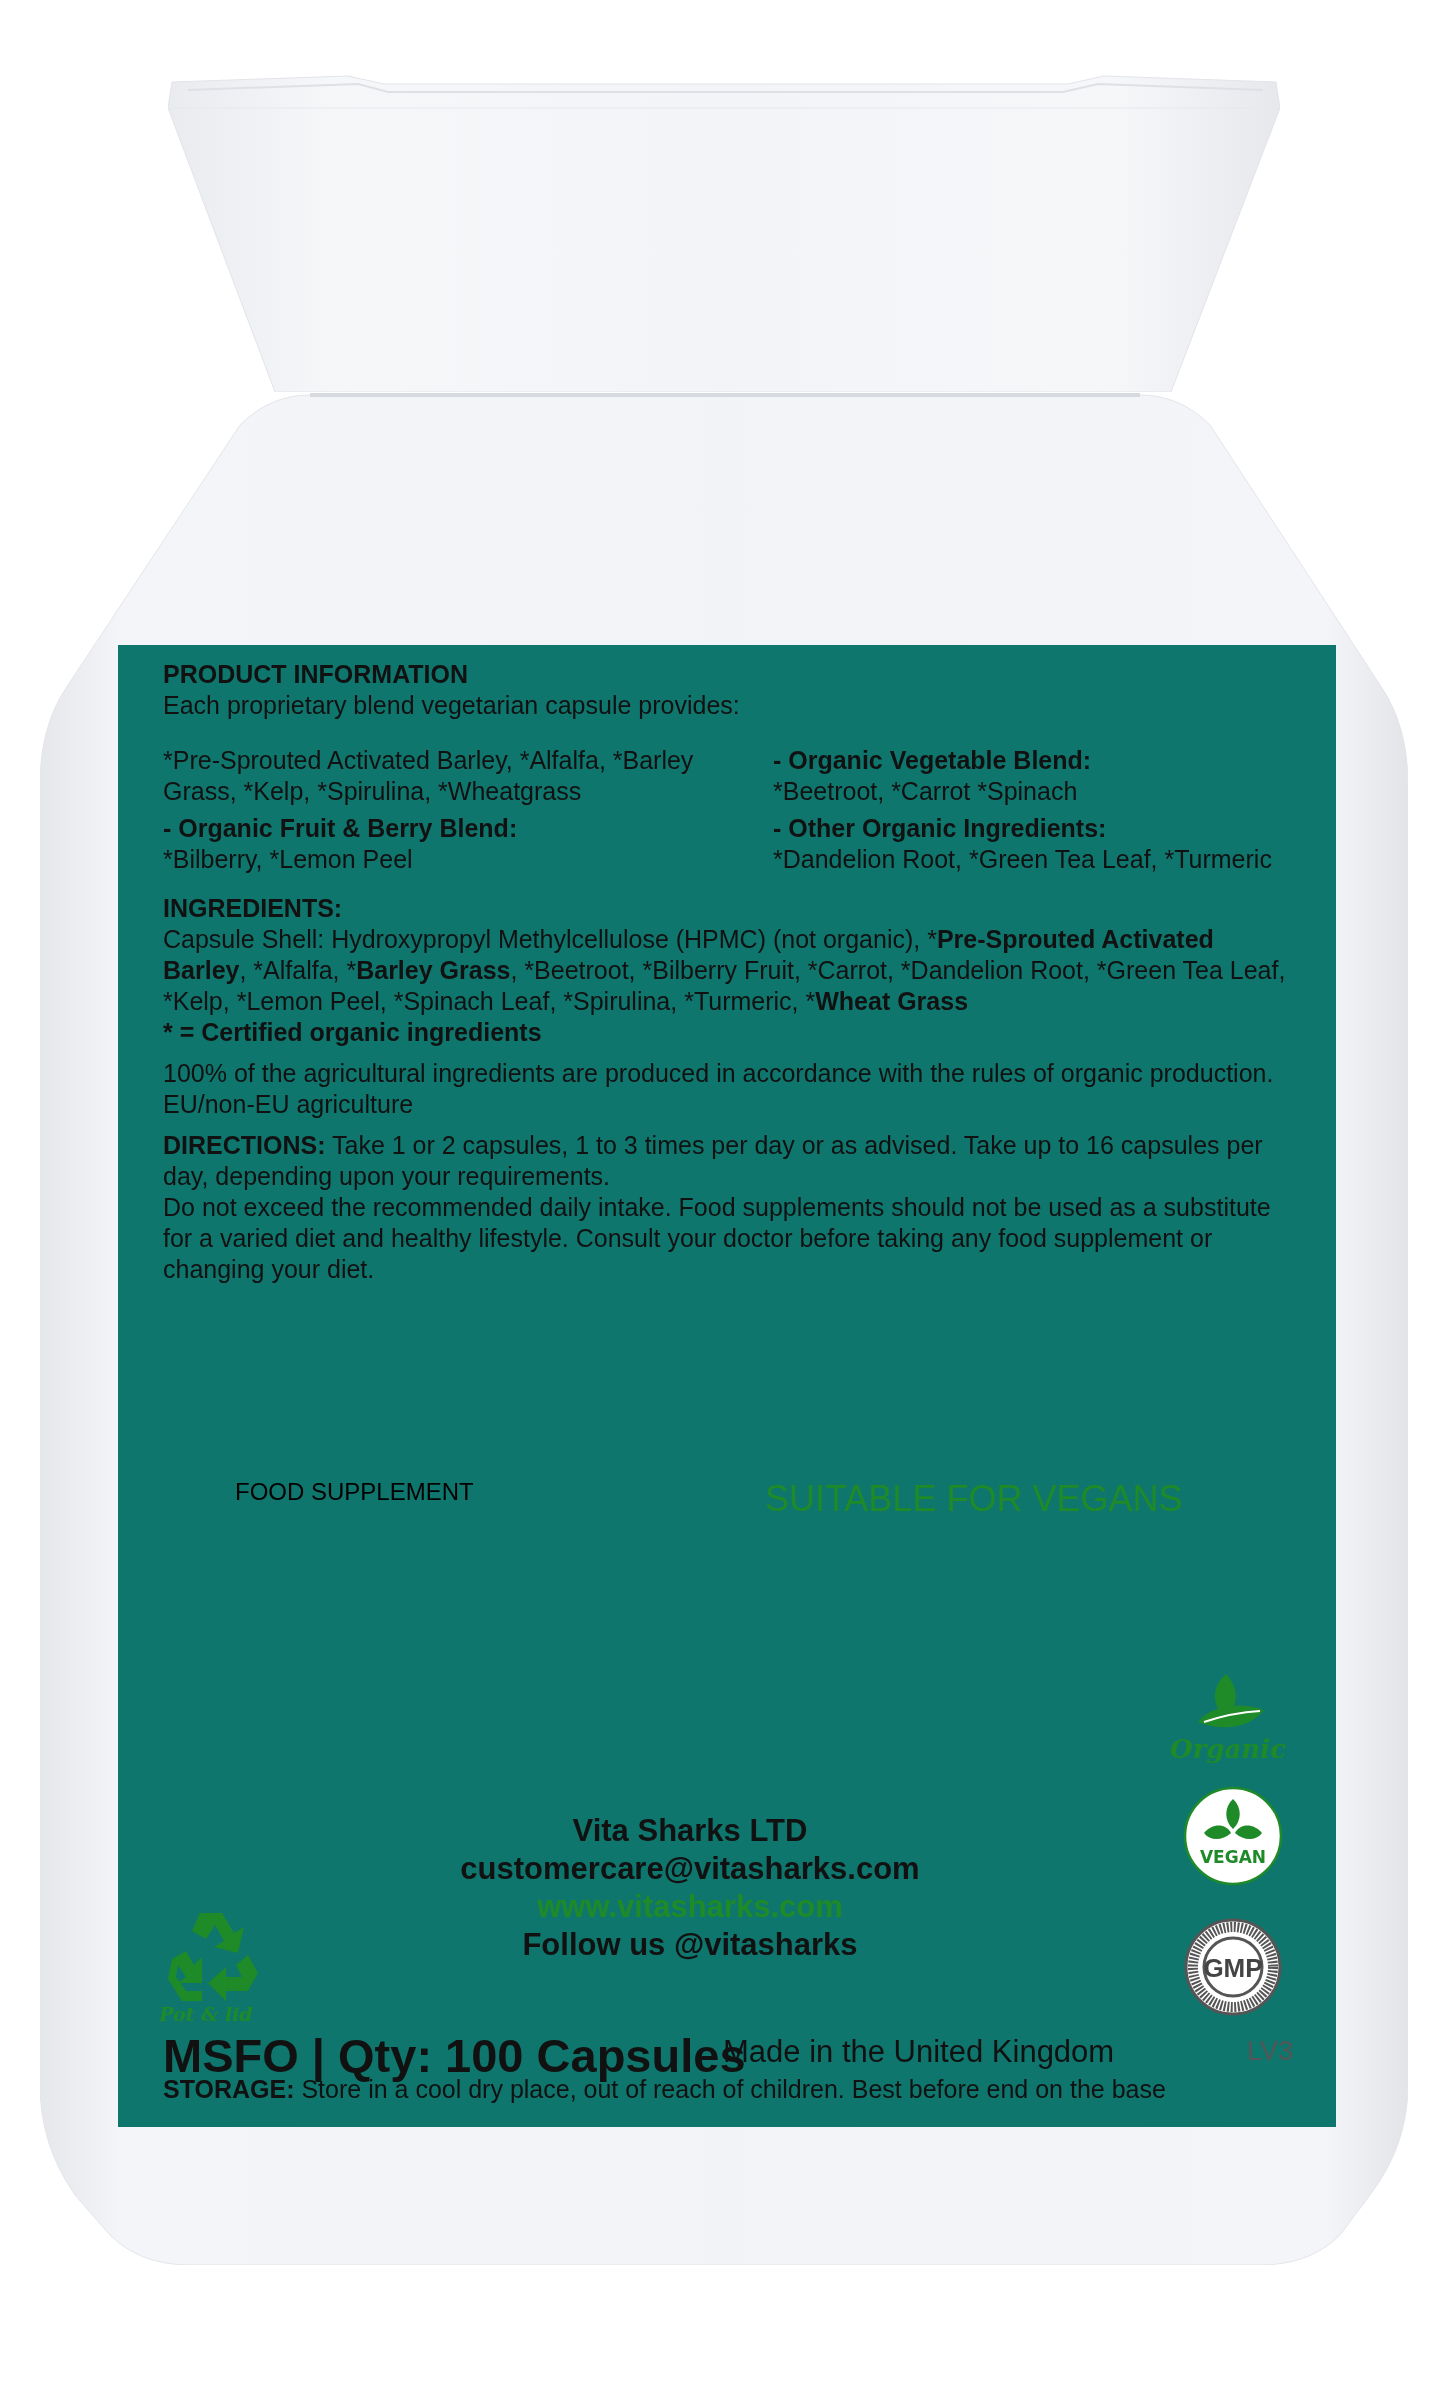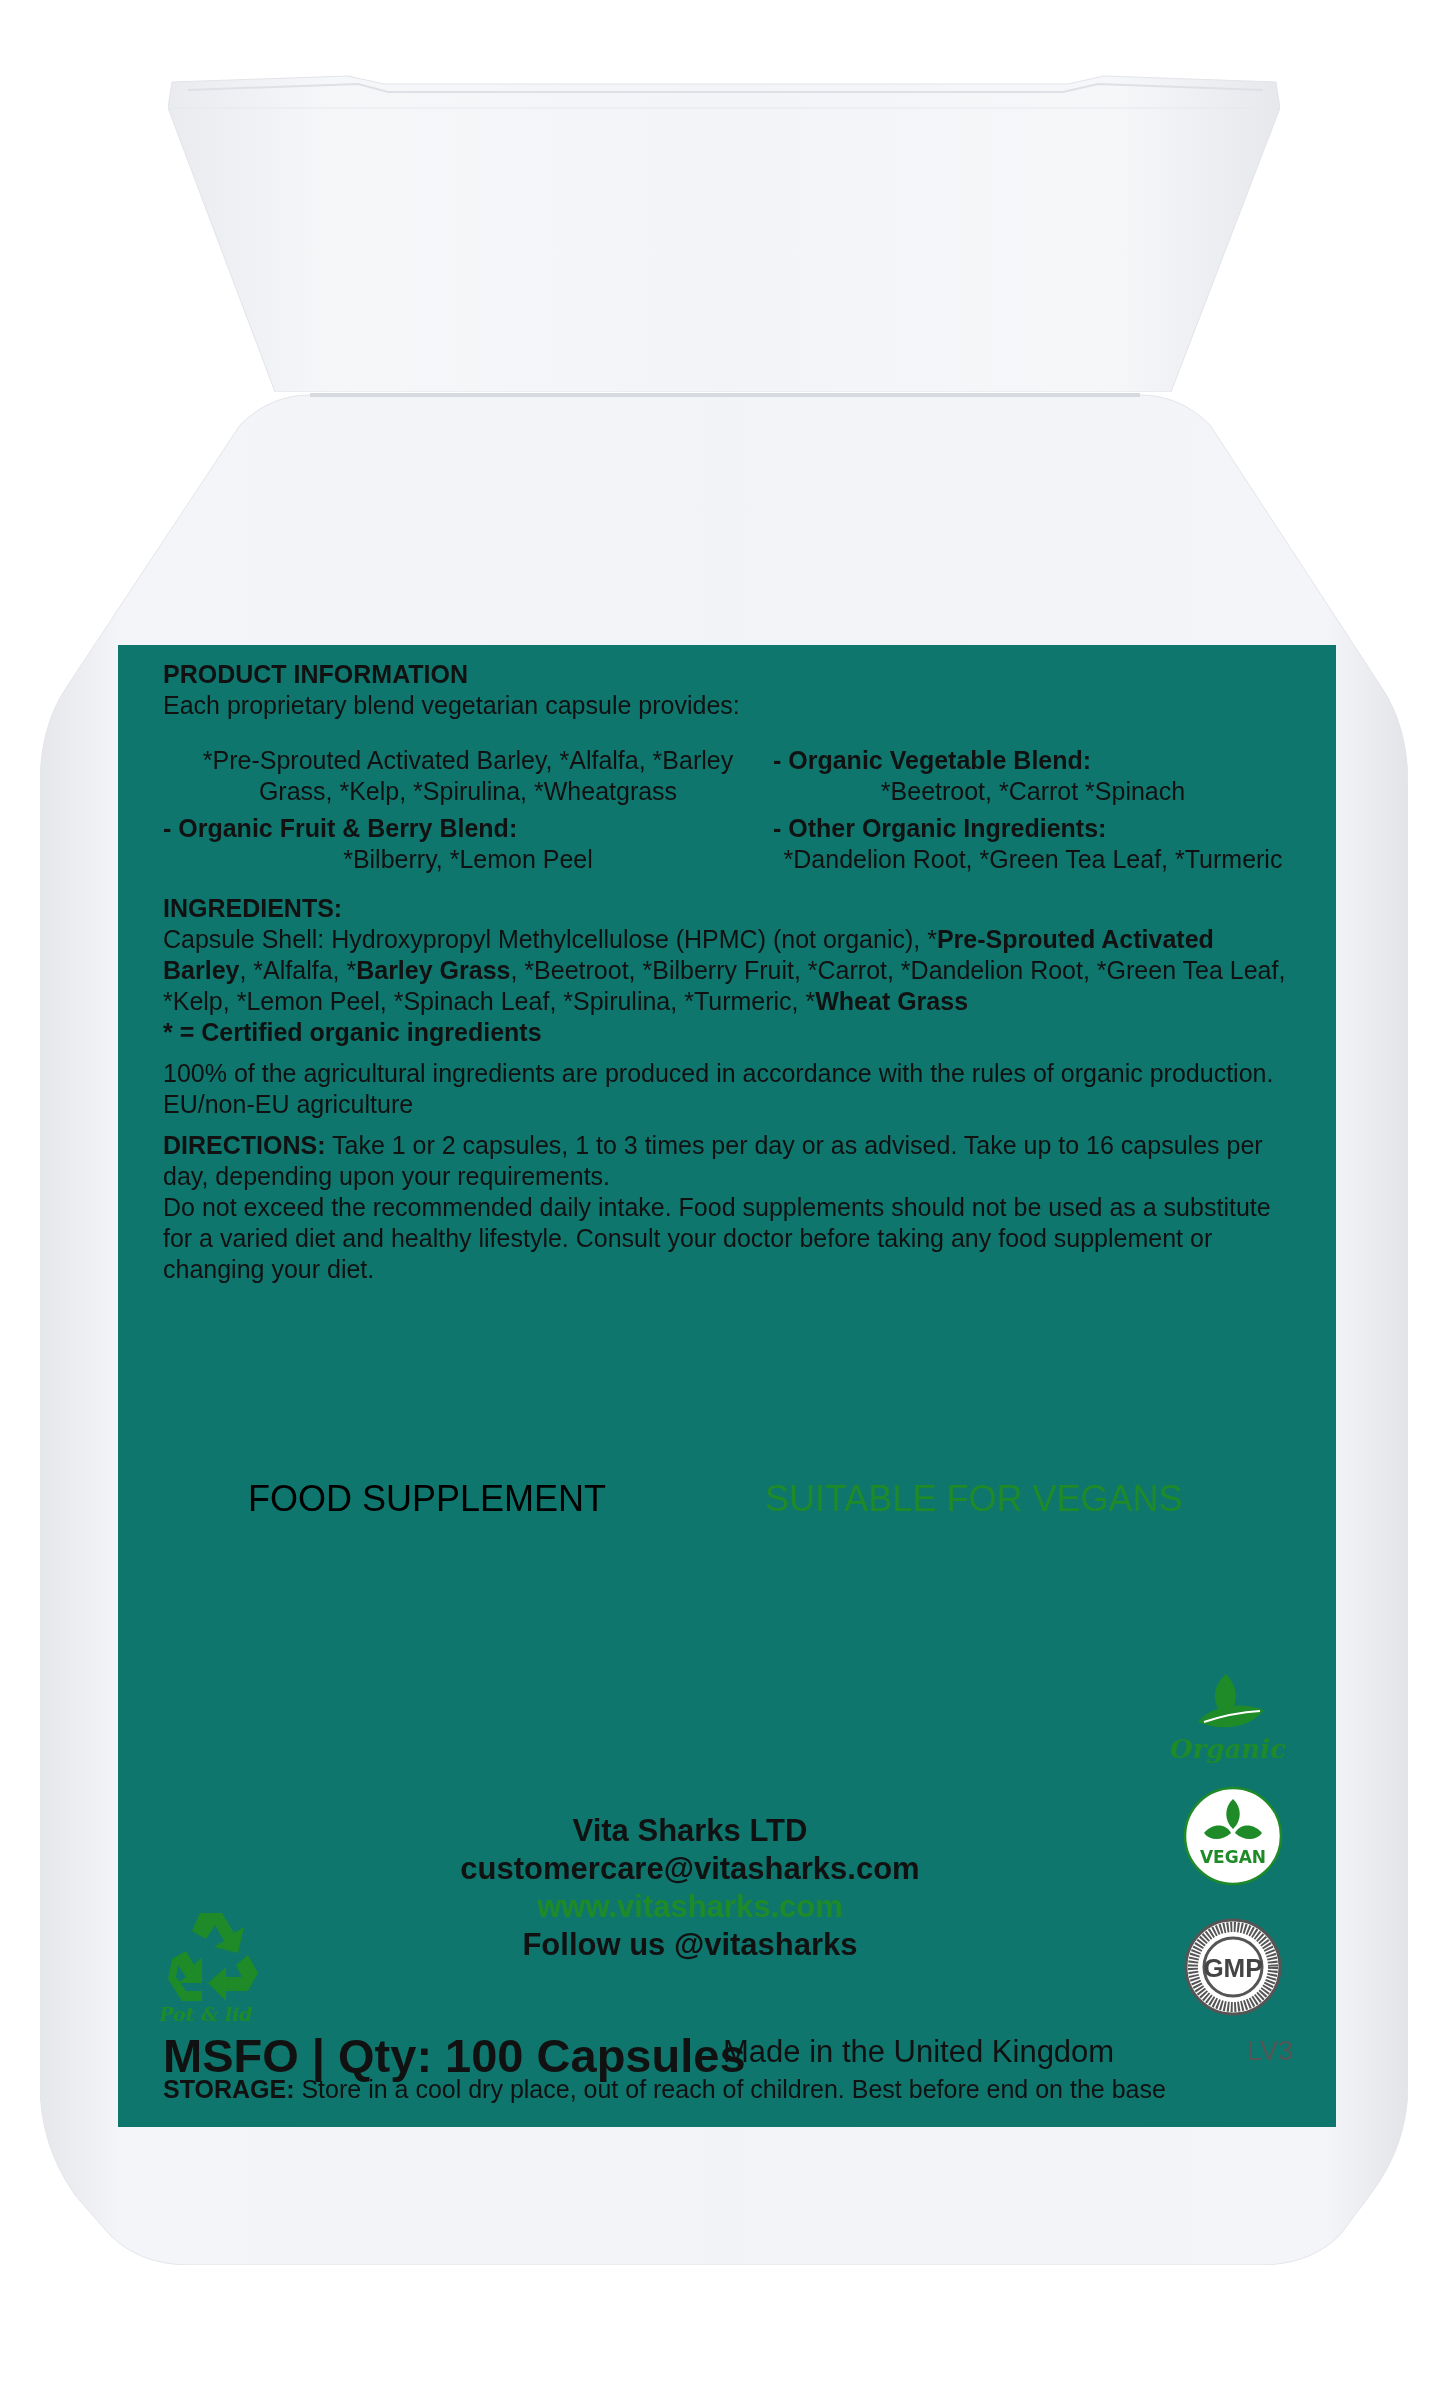--- a/index.html
+++ b/index.html
@@ -8,25 +8,25 @@
   .body-bottle { position: absolute; left: 40px; top: 385px; width: 1368px; height: 1880px; }
   .label { position: absolute; left: 118px; top: 645px; width: 1218px; height: 1482px; background: #0f766e; }
   .lbl-inner { position: absolute; left: 45px; top: 14px; width: 1130px; }
   .h { font-weight: bold; font-size: 25px; line-height: 31px; }
   .p { font-size: 25px; line-height: 31px; }
   .cols { display: flex; margin-top: 24px; }
   .col { flex: 0 0 auto; }
   .col.left { width: 610px; }
   .col.right { width: 520px; }
   .blend-title { font-weight: bold; font-size: 25px; line-height: 31px; }
-  .blend-items { font-size: 25px; line-height: 31px; margin-bottom: 6px; text-align: center; }
+  .blend-items { font-size: 25px; line-height: 31px; margin-bottom: 6px; }
   .section { margin-top: 14px; font-size: 25px; line-height: 31px; }
   .section b { font-weight: bold; }
   .italic-note { font-weight: bold; }
-  .claims { position: absolute; top: 1478px; left: 248px; font-size: 36px; color: #000; }
+  .claims { position: absolute; top: 1478px; left: 235px; font-size: 24px; color: #000; }
   .claims2 { position: absolute; top: 1478px; left: 765px; font-size: 36px; color: #1e8a28; }
   .company { position: absolute; top: 1812px; left: 300px; width: 780px; text-align: center; font-weight: bold; font-size: 31px; line-height: 38px; }
   .company .web { color: #1e8a28; }
   .bottom-line { position: absolute; top: 2028px; left: 163px; width: 1130px; height: 44px; }
   .msfo { position: absolute; left: 0; top: 0; font-weight: bold; font-size: 47px; }
   .made { position: absolute; left: 560px; top: 6px; font-size: 31px; }
   .lv { position: absolute; right: 0; top: 8px; font-size: 27px; color: #555; }
   .storage { position: absolute; top: 2075px; left: 163px; font-size: 25px; }
   .icon-organic { position: absolute; left: 1168px; top: 1670px; width: 120px; height: 100px; }
   .icon-vegan { position: absolute; left: 1182px; top: 1785px; width: 102px; height: 102px; }

